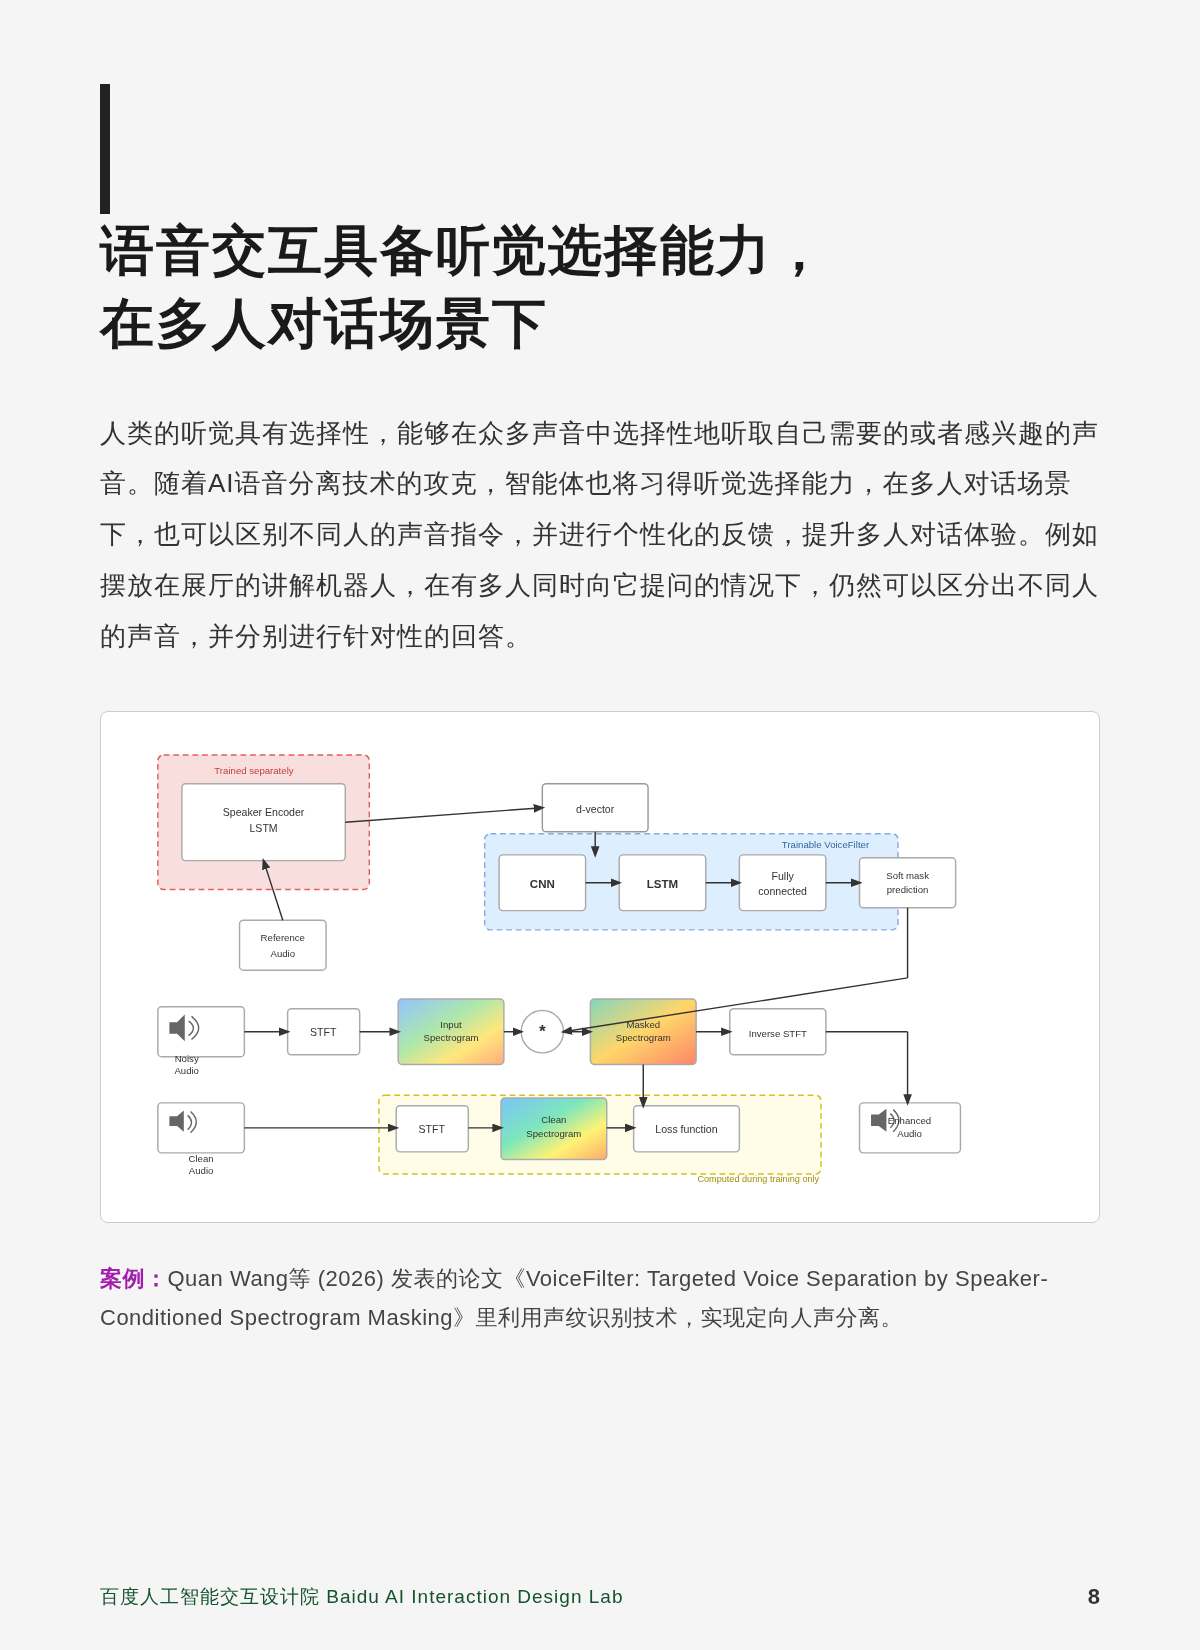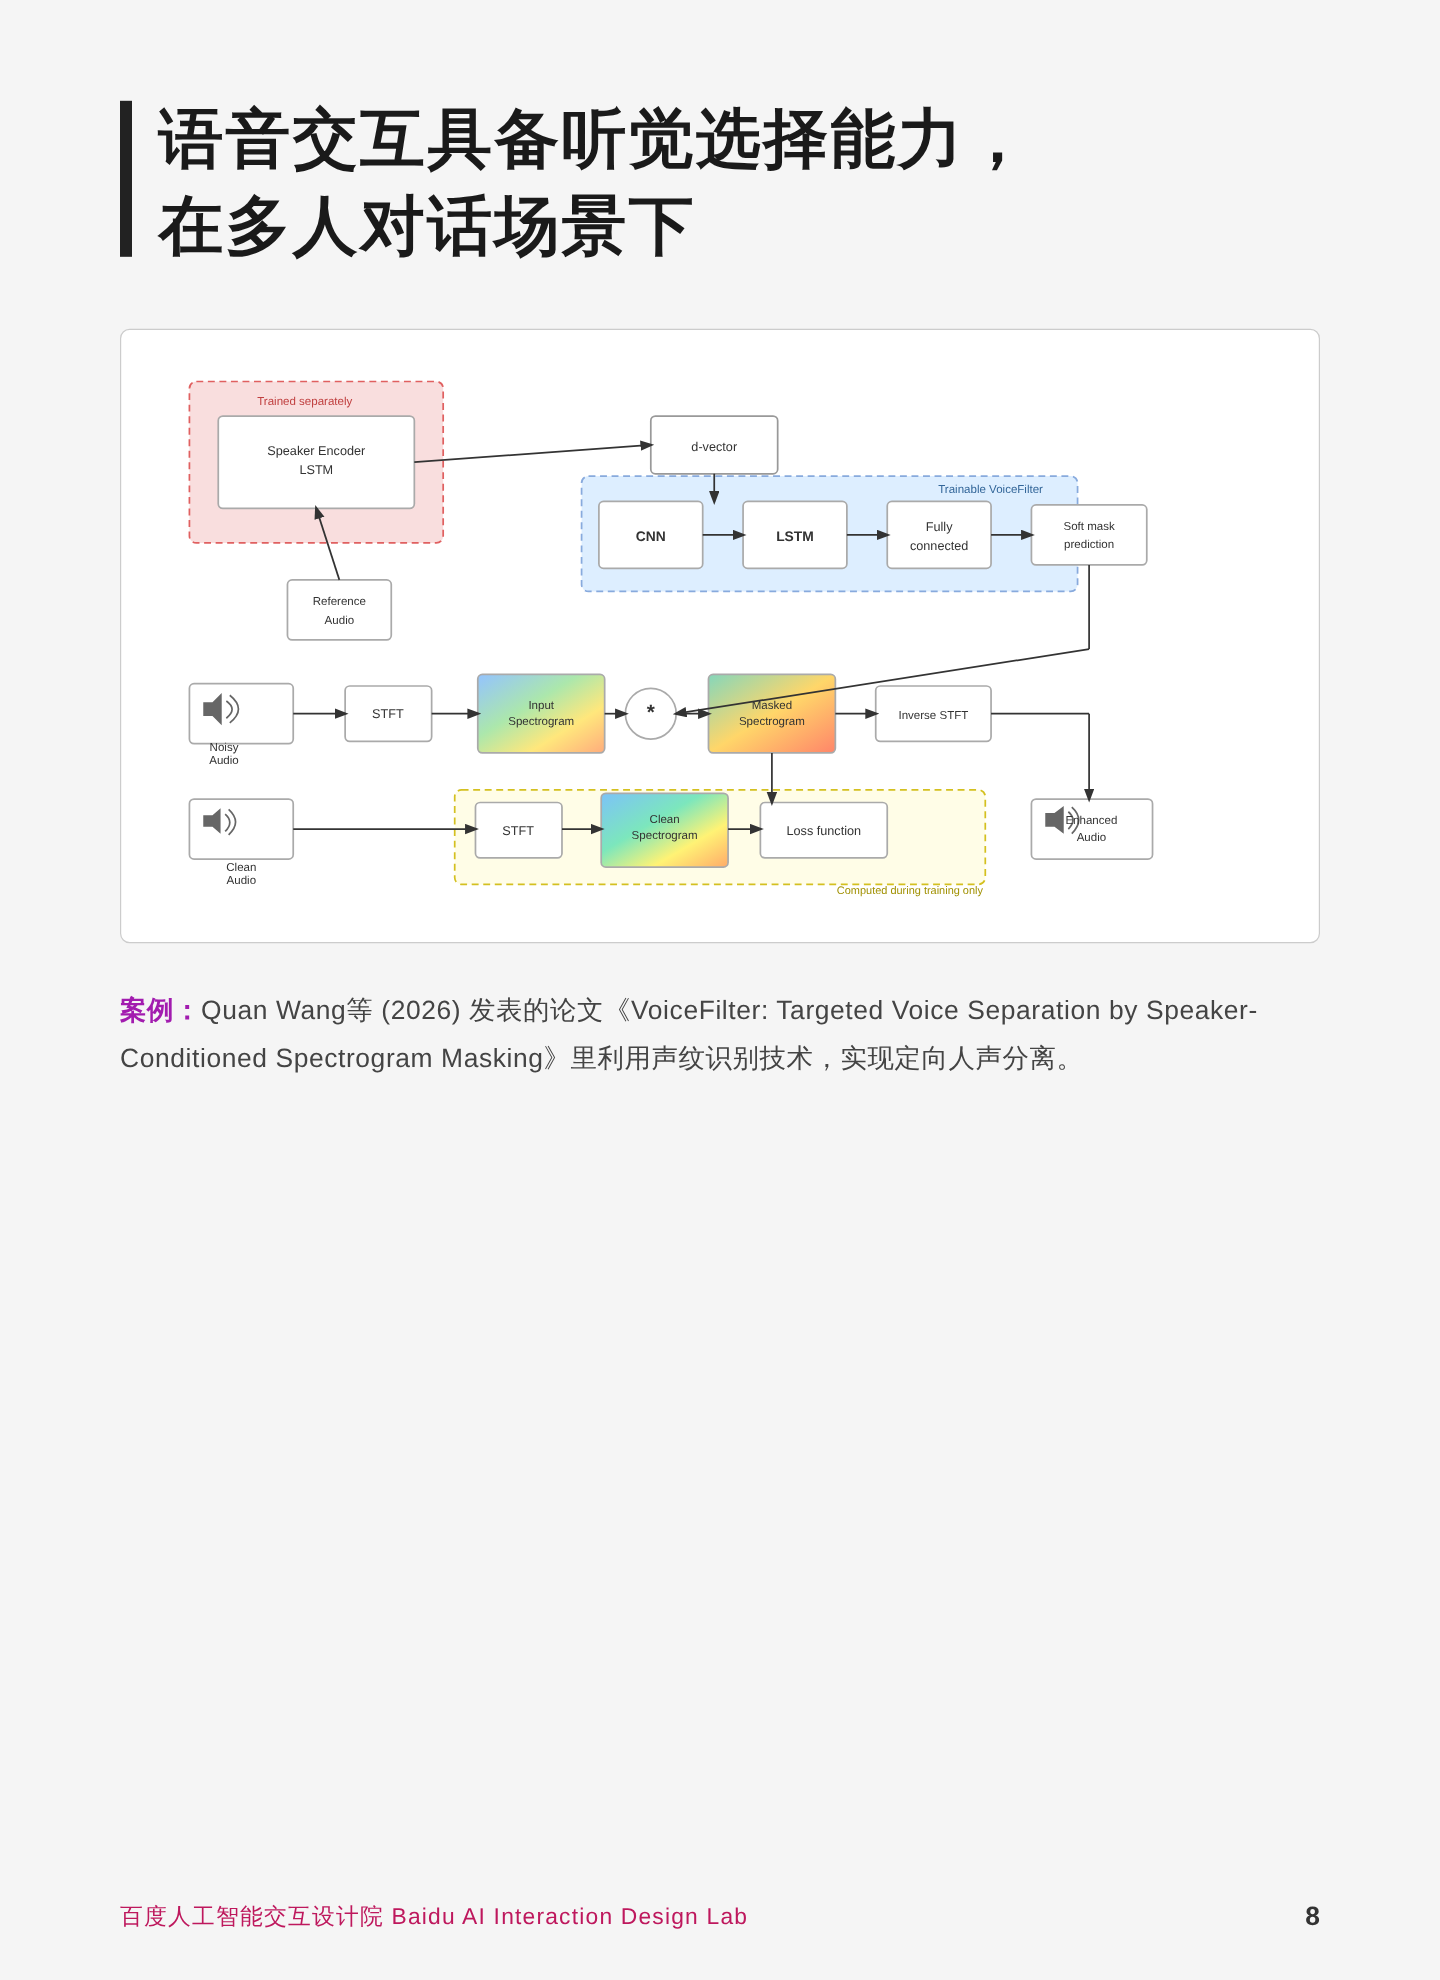--- a/index.html
+++ b/index.html
@@ -18,20 +18,21 @@
       background: #f5f5f5;
       padding: 80px 100px 80px 100px;
       position: relative;
     }
 
     
     .title-bar {
       display: flex;
       align-items: flex-start;
       margin-bottom: 48px;
+      flex-direction: column;
     }
     .title-accent {
       width: 10px;
       background: #222;
       margin-right: 22px;
       flex-shrink: 0;
       margin-top: 4px;
       height: 130px;
     }
     .title-text {
@@ -85,21 +86,21 @@
       bottom: 40px;
       left: 0;
       right: 0;
       display: flex;
       justify-content: space-between;
       align-items: center;
       padding: 0 100px;
     }
     .footer-text {
       font-size: 19px;
-      color: #be185d;
+      color: #14532d;
       letter-spacing: 1px;
     }
     .footer-page {
       font-size: 22px;
       color: #333;
       font-weight: 600;
     }
   </style>
 </head>
 <body>
@@ -107,20 +108,21 @@
 <div class="page">
 
   <div class="title-bar">
     <div class="title-accent"></div>
     <div class="title-text">
       <span>语音交互具备听觉选择能力，</span><br>
       <span>在多人对话场景下</span>
     </div>
   </div>
 
+  <p class="body-text">人类的听觉具有选择性，能够在众多声音中选择性地听取自己需要的或者感兴趣的声音。随着AI语音分离技术的攻克，智能体也将习得听觉选择能力，在多人对话场景下，也可以区别不同人的声音指令，并进行个性化的反馈，提升多人对话体验。例如摆放在展厅的讲解机器人，在有多人同时向它提问的情况下，仍然可以区分出不同人的声音，并分别进行针对性的回答。</p>
 
   <div class="diagram-container">
     <div class="diagram-svg-wrapper">
       <svg viewBox="0 0 980 480" width="100%" xmlns="http://www.w3.org/2000/svg" style="font-family: Arial, sans-serif; font-size: 11px;">
 
         <rect x="30" y="28" width="220" height="140" rx="6" fill="#f9dede" stroke="#e06060" stroke-width="1.5" stroke-dasharray="6,4"></rect>
         <text x="130" y="48" text-anchor="middle" font-size="10" fill="#c04040">Trained separately</text>
 
         <rect x="55" y="58" width="170" height="80" rx="4" fill="white" stroke="#aaa" stroke-width="1.5"></rect>
         <text x="140" y="92" text-anchor="middle" font-size="11" fill="#333">Speaker Encoder</text>

